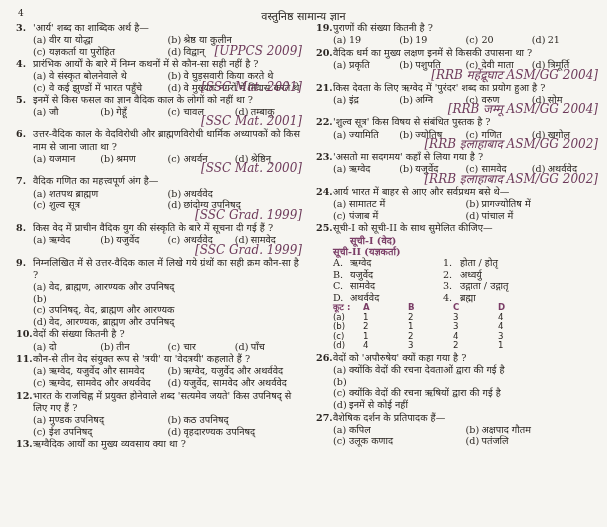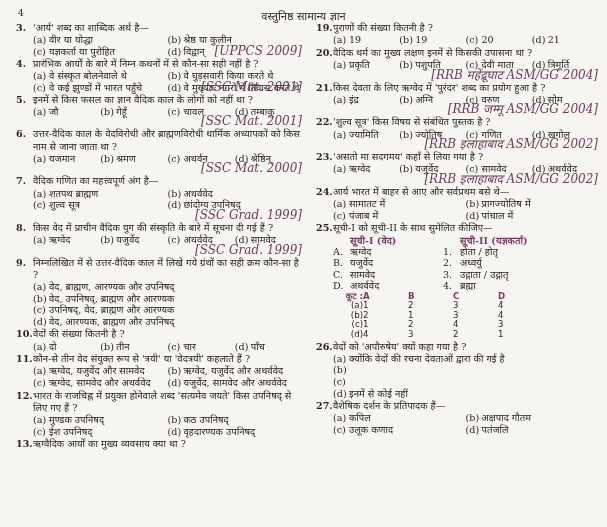--- a/index.html
+++ b/index.html
@@ -28,30 +28,30 @@
   .opt .lbl { width:16px; flex:none; }
   .w2 .opt { width:50%; }
   .w4 .opt { width:25%; }
   .w1 .opt { width:100%; }
   .src {
     text-align:right; font-style:italic; color:#6d3a5a; font-size:12px;
     line-height:11px; margin-top:-1px;
   }
   .src.inline { margin-top:-11.6px; }
   .match { padding-left:17px; line-height:11.4px; }
-  .match-hdr { display:flex; color:#7a3d66; font-weight:bold; }
+  .match-hdr { display:flex; color:#7a3d66; font-weight:bold;flex-direction:column; }
   .match-hdr span:first-child { width:110px; padding-left:17px; }
   .match-row { display:flex; }
   .match-row .l { width:17px; }
   .match-row .lv { width:93px; }
   .match-row .r { width:17px; }
   .codes { padding-left:17px; line-height:9.6px; font-family:"DejaVu Sans", sans-serif; font-size:8.6px; }
   .code-row { display:flex; }
   .code-row span { width:45px; }
-  .code-row span:first-child { width:30px;text-align:right; }
+  .code-row span:first-child { width:30px; }
   .code-hdr span { color:#7a3d66; font-weight:bold; }
 </style>
 </head>
 <body>
 
 <div class="page-header">
   <span class="page-num">4</span>
   <div class="book-title">वस्तुनिष्ठ सामान्य ज्ञान</div>
 </div>
 
@@ -211,21 +211,20 @@
         <span class="q-num">9.</span>
         <span class="q-text">निम्नलिखित में से उत्तर-वैदिक काल में लिखे गये ग्रंथों का सही क्रम कौन-सा है ?</span>
       </div>
       <div class="opts w1">
         <div class="opt">
           <span class="lbl">(a)</span>
           <span>वेद, ब्राह्मण, आरण्यक और उपनिषद्</span>
         </div>
         <div class="opt">
           <span class="lbl">(b)</span>
-          <span>वेद, उपनिषद्, ब्राह्मण और आरण्यक</span>
         </div>
         <div class="opt">
           <span class="lbl">(c)</span>
           <span>उपनिषद्, वेद, ब्राह्मण और आरण्यक</span>
         </div>
         <div class="opt">
           <span class="lbl">(d)</span>
           <span>वेद, आरण्यक, ब्राह्मण और उपनिषद्</span>
         </div>
       </div>
@@ -539,20 +538,21 @@
       <div class="opts w1">
         <div class="opt">
           <span class="lbl">(a)</span>
           <span>क्योंकि वेदों की रचना देवताओं द्वारा की गई है</span>
         </div>
         <div class="opt">
           <span class="lbl">(b)</span>
         </div>
         <div class="opt">
           <span class="lbl">(c)</span>
+          <span>क्योंकि वेदों की रचना ऋषियों द्वारा की गई है</span>
         </div>
         <div class="opt">
           <span class="lbl">(d)</span>
           <span>इनमें से कोई नहीं</span>
         </div>
       </div>
     </div>
     <div class="q">
       <div class="q-head">
         <span class="q-num">27.</span>

